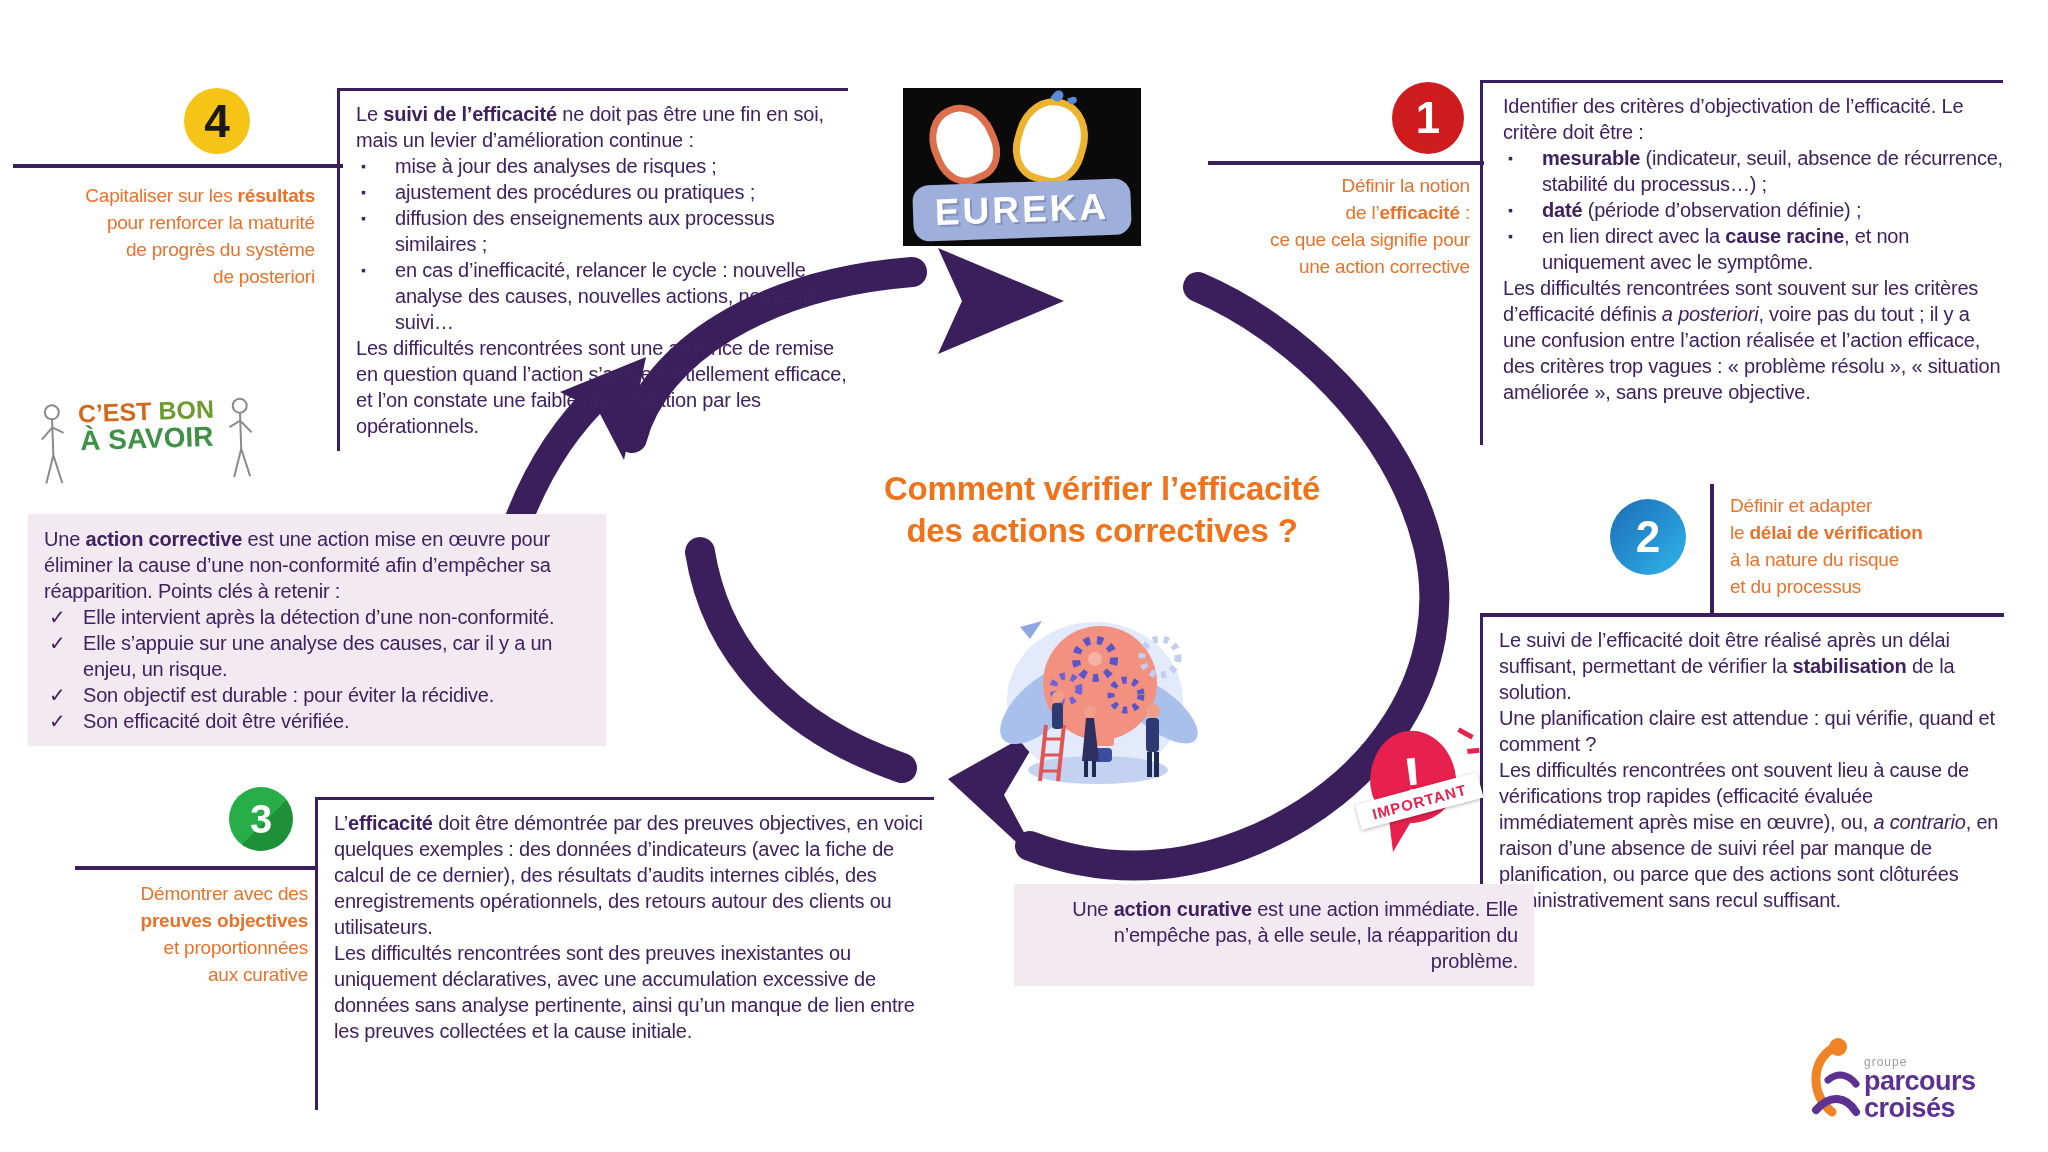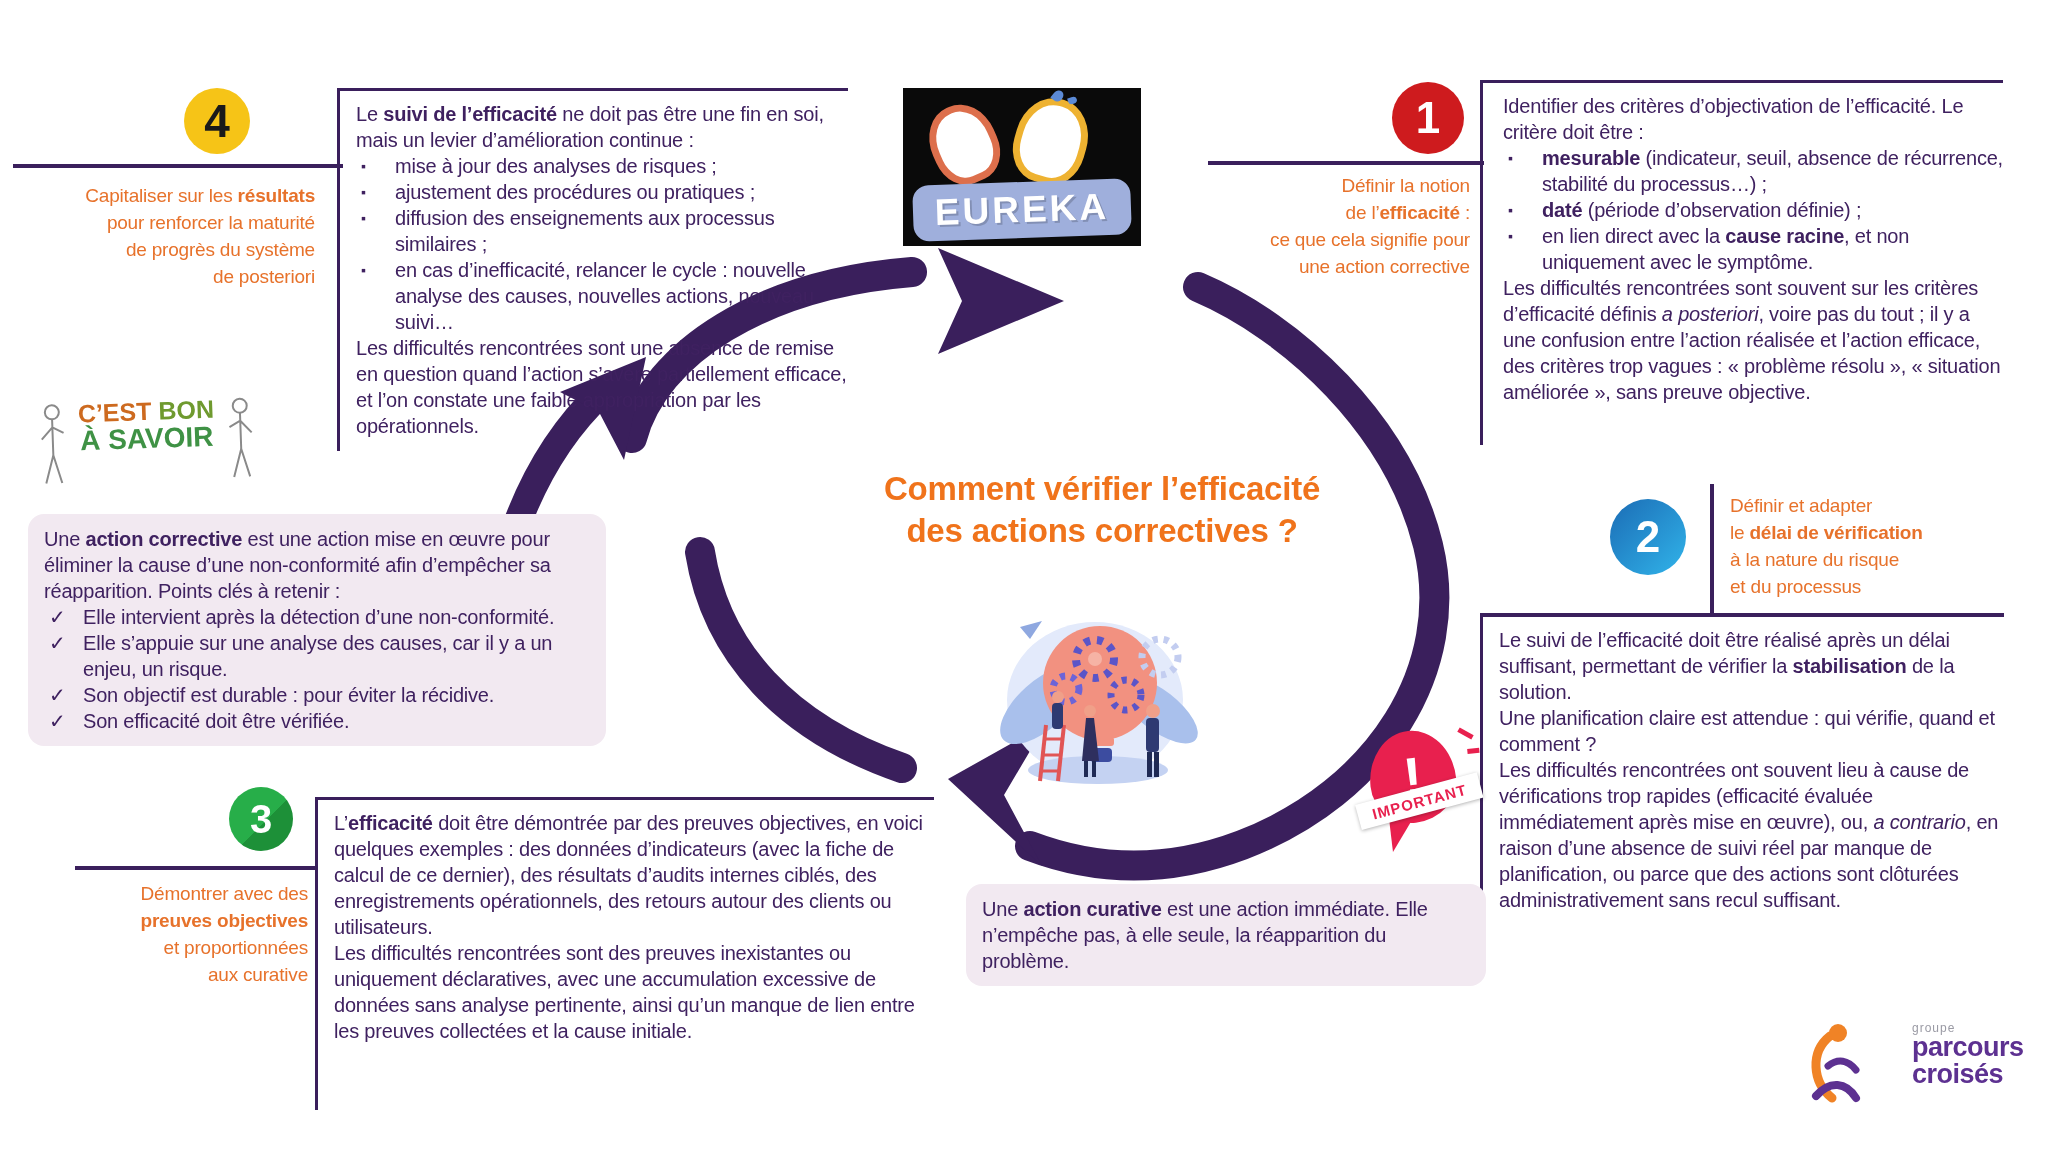--- a/index.html
+++ b/index.html
@@ -46,23 +46,23 @@
   .panel-2{left:1480px;top:613px;width:505px;height:336px;border-top-width:4px;}
   .panel-3{left:315px;top:797px;width:600px;height:300px;}
   .para{margin:0;}
   .li-row{display:flex;}
   .li-glyph{flex:0 0 34px;padding-left:5px;}
   .squares .li-glyph{font-size:14px;}
   .checks .li-glyph{font-size:20px;}
 
   
   .callout{position:absolute;background:var(--lavender);color:var(--ink);font-size:20px;line-height:26px;
-           letter-spacing:-0.2px;padding:12px 16px;border-radius:16px;}
+           letter-spacing:-0.2px;padding:12px 16px;}
   .callout-corrective{left:28px;top:514px;width:546px;}
-  .callout-curative{left:966px;top:884px;width:488px;}
+  .callout-curative{left:1014px;top:884px;width:488px;text-align:right;}
 
   
   .main-title{position:absolute;left:772px;top:468px;width:660px;text-align:center;
               color:var(--title);font-weight:bold;font-size:33px;line-height:42px;letter-spacing:-0.2px;}
 
   
   .arrows-svg{position:absolute;left:0;top:0;pointer-events:none;}
   .illus{position:absolute;left:990px;top:585px;}
 
   
@@ -97,21 +97,21 @@
               border-top:38px solid var(--stamp);transform:rotate(14deg);}
   .stamp-banner{position:absolute;left:0;top:60px;width:126px;height:26px;background:#fff;
                 box-shadow:0 1px 4px rgba(0,0,0,.3);transform:rotate(-9deg);display:flex;align-items:center;
                 justify-content:center;color:var(--stamp);font-weight:bold;font-size:15px;letter-spacing:1px;}
   .spark{position:absolute;background:var(--stamp);}
   .spark-a{left:108px;top:8px;width:16px;height:5px;transform:rotate(35deg);}
   .spark-b{left:116px;top:26px;width:12px;height:5px;transform:rotate(0deg);}
   .spark-c{left:2px;top:78px;width:14px;height:5px;transform:rotate(-30deg);}
 
   
-  .parcours{position:absolute;left:1800px;top:1022px;width:220px;height:100px;display:flex;align-items:flex-start;gap:48px;}
+  .parcours{position:absolute;left:1800px;top:1022px;width:220px;height:100px;display:flex;align-items:flex-end;}
   .pc-fig{flex:0 0 64px;}
   .pc-text{line-height:1.0;}
   .pc-small{font-size:12px;color:#9a9aa4;letter-spacing:1px;}
   .pc-big{font-size:27px;font-weight:bold;color:var(--parcours);letter-spacing:-0.5px;}
 </style>
 </head>
 <body>
 
 <div class="stage">
 

